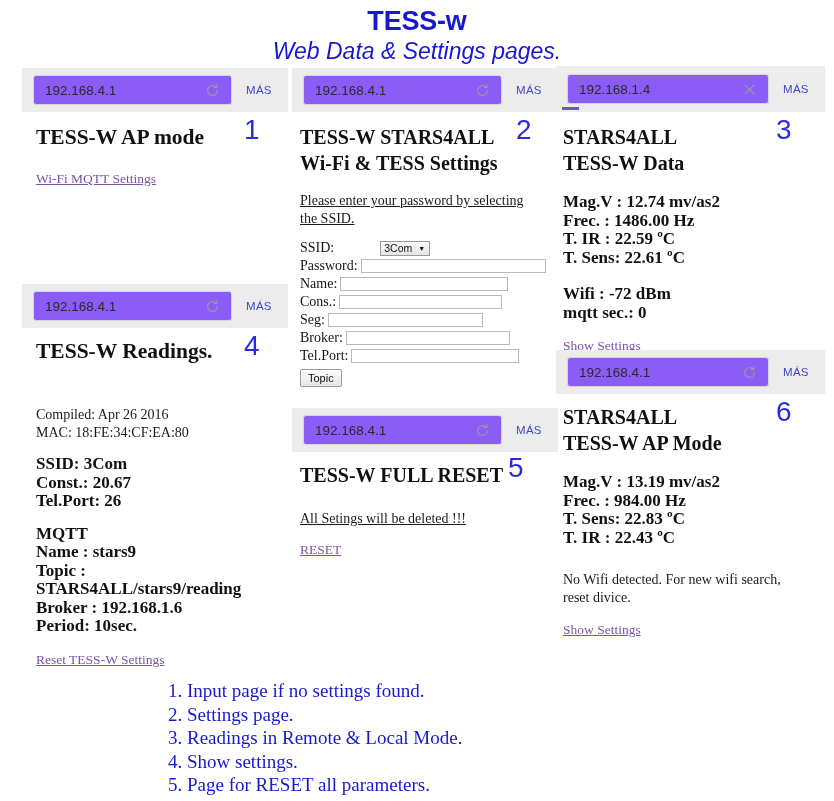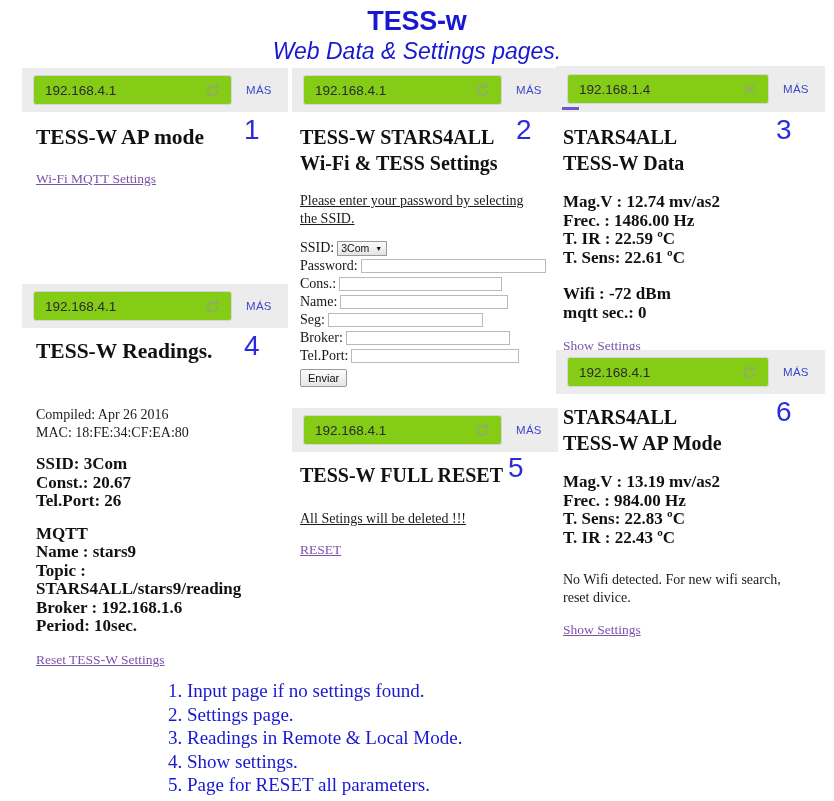--- a/index.html
+++ b/index.html
@@ -40,21 +40,21 @@
 
   
   .browser-bar {
     position: absolute;
     background: #ececed;
     box-sizing: border-box;
     display: flex;
     align-items: center;
   }
   .url-field {
-    background: #84cc16;
+    background: #8b5cf6;
     border: 1px solid #d6d6d8;
     border-radius: 3px;
     height: 30px;
     margin-left: 11px;
     display: flex;
     align-items: center;
     flex: 1 1 auto;
     box-sizing: border-box;
   }
   .url-text {
@@ -169,20 +169,21 @@
     height: 15px;
     border: 1px solid #9a9a9a;
     background: linear-gradient(#fbfbfb, #e4e4e4);
     font-family: "Liberation Sans", sans-serif;
     font-size: 10.5px;
     color: #111;
     display: inline-flex;
     align-items: center;
     padding: 0 3px;
     box-sizing: border-box;
+    margin-left: 43px;
   }
   .form-select .caret { margin-left: 6px; font-size: 7px; }
   .submit-btn {
     margin-top: 3px;
     font-family: "Liberation Sans", sans-serif;
     font-size: 11px;
     color: #111;
     border: 1px solid #9a9a9a;
     background: linear-gradient(#fcfcfc, #e6e6e6);
     border-radius: 2px;
@@ -254,45 +255,45 @@
         <span class="caret">▼</span>
       </span>
     </div>
 
     <div class="form-row">
       <span class="form-label">Password:</span>
       <span class="form-input" style="width:185px;"></span>
     </div>
 
     <div class="form-row">
+      <span class="form-label">Name:</span>
+      <span class="form-input" style="width:168px;"></span>
+    </div>
+
+    <div class="form-row">
       <span class="form-label">Cons.:</span>
       <span class="form-input" style="width:163px;"></span>
     </div>
 
     <div class="form-row">
-      <span class="form-label">Name:</span>
-      <span class="form-input" style="width:168px;"></span>
-    </div>
-
-    <div class="form-row">
       <span class="form-label">Seg:</span>
       <span class="form-input" style="width:155px;"></span>
     </div>
 
     <div class="form-row">
       <span class="form-label">Broker:</span>
       <span class="form-input" style="width:164px;"></span>
     </div>
 
     <div class="form-row">
       <span class="form-label">Tel.Port:</span>
       <span class="form-input" style="width:168px;"></span>
     </div>
 
-    <div class="submit-btn">Enviar</div>
+    <div class="submit-btn">Topic</div>
   </div>
 </div>
 <div class="marker" style="left:516px; top:114px;">2</div>
 
 <div class="browser-bar" style="left:556px; top:66px; width:269px; height:46px;">
   <div class="url-field">
     <span class="url-text">192.168.1.4</span>
     <span class="url-icon">
       <svg width="15" height="15" viewBox="0 0 16 16" fill="none" stroke="#9a9a9a" stroke-width="1.3">
         <path d="M3 3 L13 13 M13 3 L3 13"></path>

